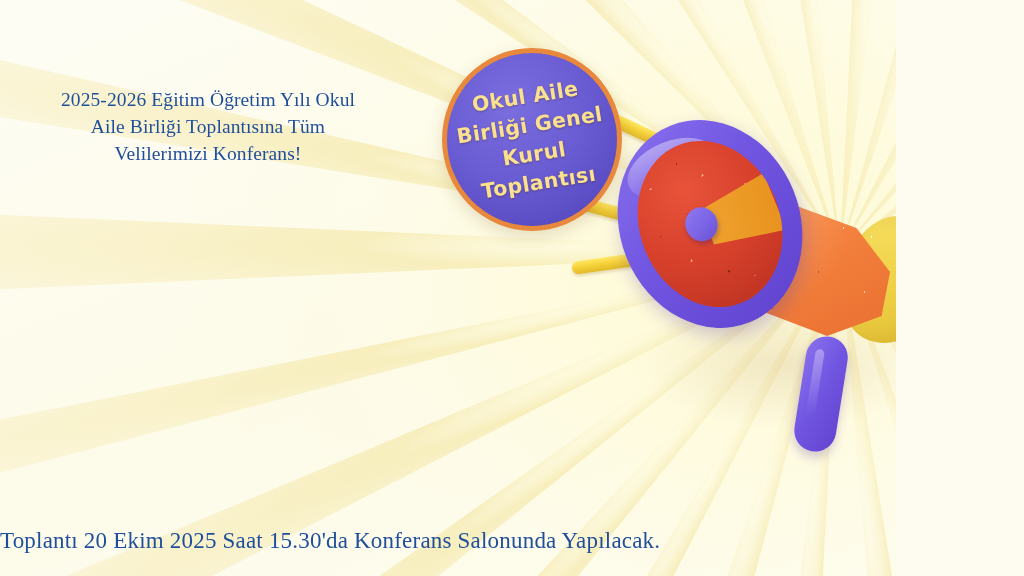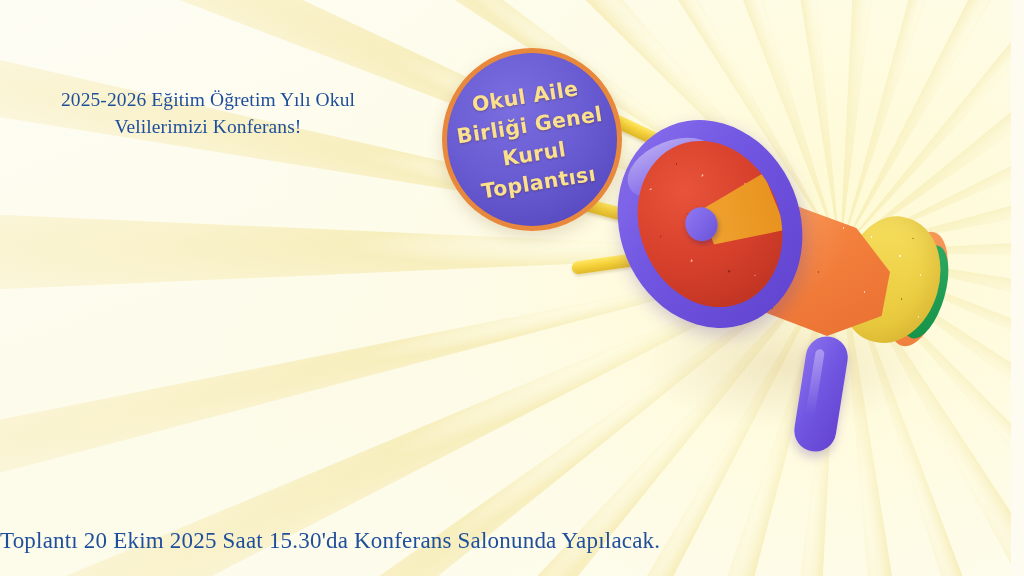--- a/index.html
+++ b/index.html
@@ -4,21 +4,21 @@
 <style>
   html,body{margin:0;padding:0;}
   body{
     width:1024px;height:576px;overflow:hidden;
     font-family:"Liberation Serif", serif;
     background:#fefcf0;
     position:relative;
   }
   #poster{
     position:absolute;inset:0;
-    width:1011px;height:576px;
+    width:896px;height:576px;
     overflow:hidden;
     background:#22c55e;
   }
   
   .rays{
     position:absolute;left:0;top:0;width:1024px;height:576px;
     pointer-events:none;
   }
   .bgwash{
     position:absolute;inset:0;
@@ -310,20 +310,21 @@
           </g>
         <g transform="rotate(347)">
             <path d="M0,0 L-1400,-42 L-1400,42 Z"></path>
           </g>
       </g>
     </g>
   </svg>
 
   <div class="headline">
     <span class="ln">2025-2026 Eğitim Öğretim Yılı Okul</span>
+    <span class="ln">Aile Birliği Toplantısına Tüm</span>
     <span class="ln">Velilerimizi Konferans!</span>
   </div>
 
   <div class="sbar sbar1"></div>
   <div class="sbar sbar2"></div>
   <div class="sbar sbar3"></div>
 
   <div class="mega">
     <div class="mg-shadow"></div>
 

